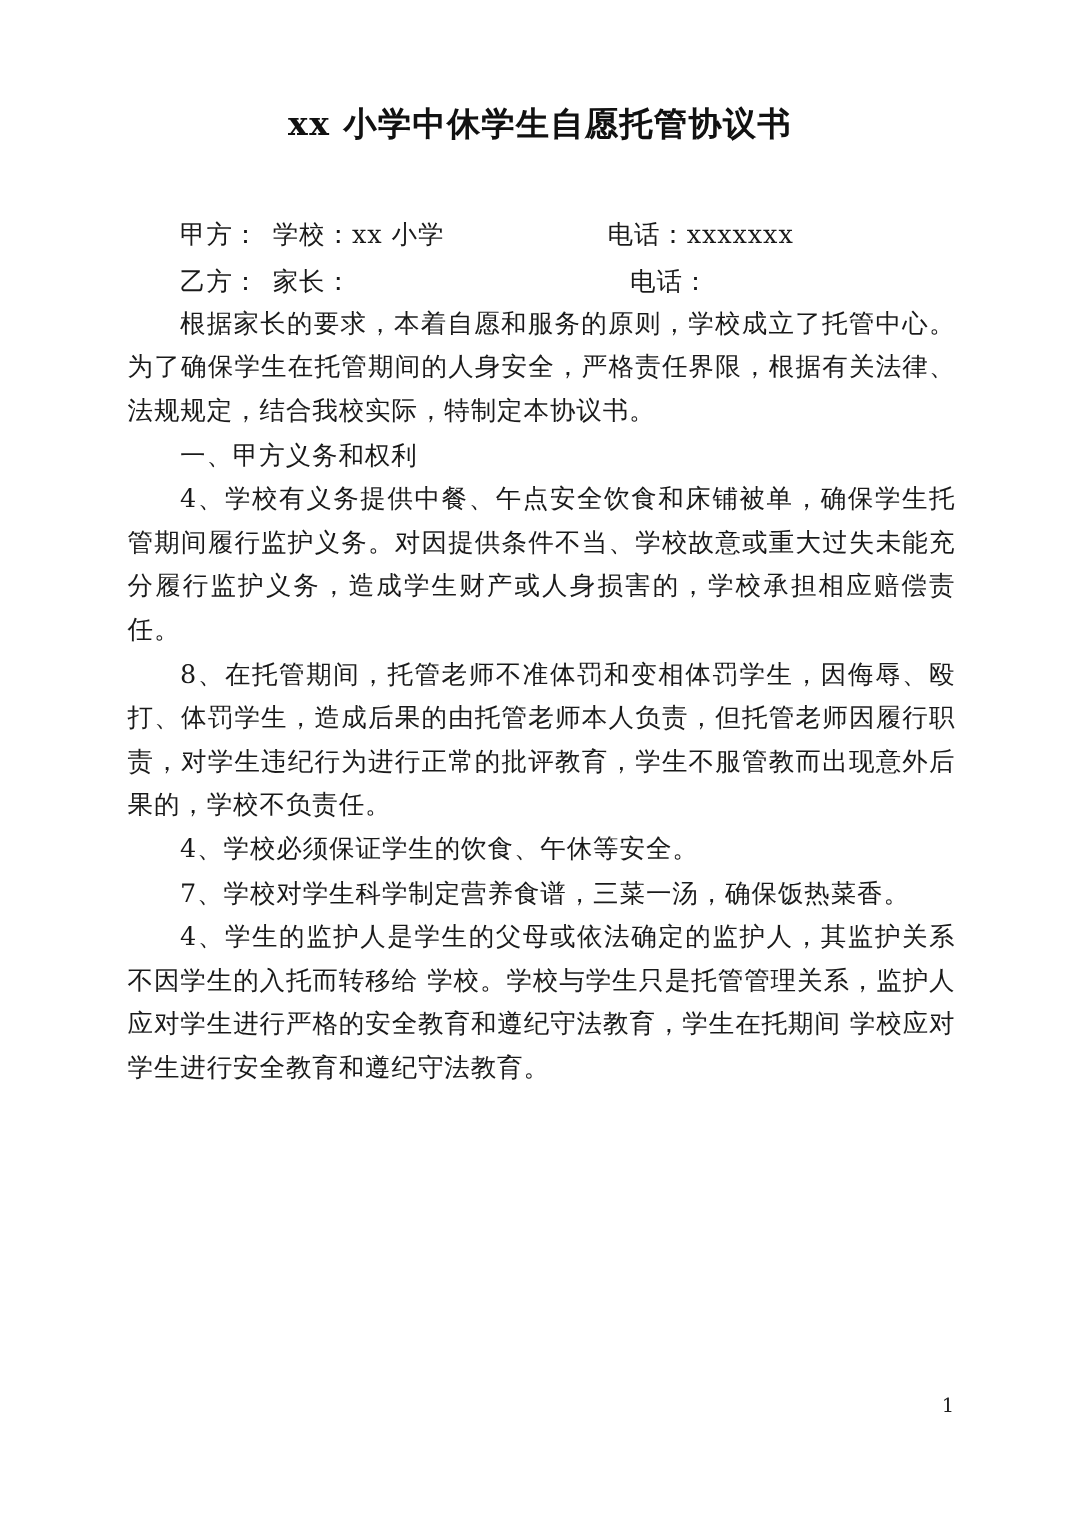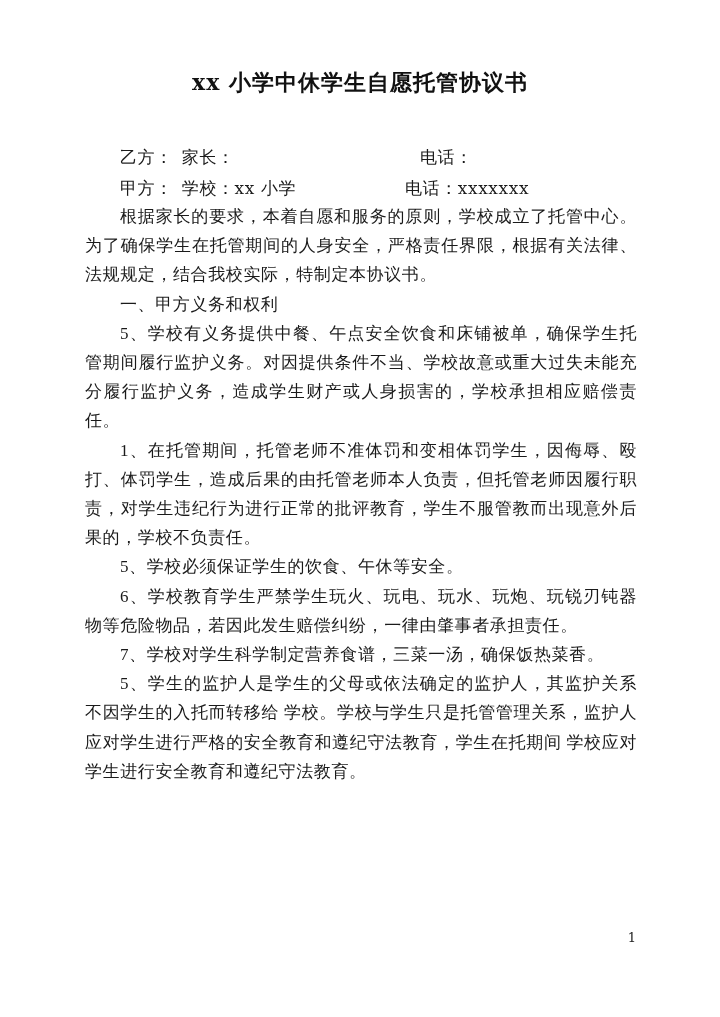--- a/index.html
+++ b/index.html
@@ -55,21 +55,20 @@
   }
   .content {
     position: absolute;
     top: 202px;
     left: 85px;
     width: 552px;
     font-size: 17px;
     line-height: 29.2px;
     letter-spacing: 0.6px;
     text-align: justify;
-    font-family: Liberation Serif, serif;
   }
   .content p {
     margin: 0;
     padding: 0;
     text-indent: 35px;
   }
   .page-number {
     position: absolute;
     left: 622px;
     top: 930px;
@@ -81,39 +80,38 @@
 </style>
 </head>
 <body>
 
 <div class="page">
 
   <h1 class="title">xx 小学中休学生自愿托管协议书</h1>
 
   <div class="parties">
     <div class="party-row">
+      <span>甲方：</span><span class="party-name">学校：xx 小学</span>
+      <span class="party-phone phone-a">电话：xxxxxxx</span>
+    </div>
+    <div class="party-row">
       <span>乙方：</span><span class="party-name">家长：</span>
       <span class="party-phone phone-b">电话：</span>
-    </div>
-    <div class="party-row">
-      <span>甲方：</span><span class="party-name">学校：xx 小学</span>
-      <span class="party-phone phone-a">电话：xxxxxxx</span>
     </div>
   </div>
 
   <div class="content">
     <p>根据家长的要求，本着自愿和服务的原则，学校成立了托管中心。为了确保学生在托管期间的人身安全，严格责任界限，根据有关法律、法规规定，结合我校实际，特制定本协议书。</p>
 
     <p>一、甲方义务和权利</p>
 
-    <p>5、学校有义务提供中餐、午点安全饮食和床铺被单，确保学生托管期间履行监护义务。对因提供条件不当、学校故意或重大过失未能充分履行监护义务，造成学生财产或人身损害的，学校承担相应赔偿责任。</p>
-    <p>1、在托管期间，托管老师不准体罚和变相体罚学生，因侮辱、殴打、体罚学生，造成后果的由托管老师本人负责，但托管老师因履行职责，对学生违纪行为进行正常的批评教育，学生不服管教而出现意外后果的，学校不负责任。</p>
-    <p>5、学校必须保证学生的饮食、午休等安全。</p>
-    <p>6、学校教育学生严禁学生玩火、玩电、玩水、玩炮、玩锐刃钝器物等危险物品，若因此发生赔偿纠纷，一律由肇事者承担责任。</p>
+    <p>4、学校有义务提供中餐、午点安全饮食和床铺被单，确保学生托管期间履行监护义务。对因提供条件不当、学校故意或重大过失未能充分履行监护义务，造成学生财产或人身损害的，学校承担相应赔偿责任。</p>
+    <p>8、在托管期间，托管老师不准体罚和变相体罚学生，因侮辱、殴打、体罚学生，造成后果的由托管老师本人负责，但托管老师因履行职责，对学生违纪行为进行正常的批评教育，学生不服管教而出现意外后果的，学校不负责任。</p>
+    <p>4、学校必须保证学生的饮食、午休等安全。</p>
     <p>7、学校对学生科学制定营养食谱，三菜一汤，确保饭热菜香。</p>
 
 
-    <p>5、学生的监护人是学生的父母或依法确定的监护人，其监护关系不因学生的入托而转移给 学校。学校与学生只是托管管理关系，监护人应对学生进行严格的安全教育和遵纪守法教育，学生在托期间 学校应对学生进行安全教育和遵纪守法教育。</p>
+    <p>4、学生的监护人是学生的父母或依法确定的监护人，其监护关系不因学生的入托而转移给 学校。学校与学生只是托管管理关系，监护人应对学生进行严格的安全教育和遵纪守法教育，学生在托期间 学校应对学生进行安全教育和遵纪守法教育。</p>
   </div>
 
   <div class="page-number">1</div>
 
 </div>
 
 </body></html>

